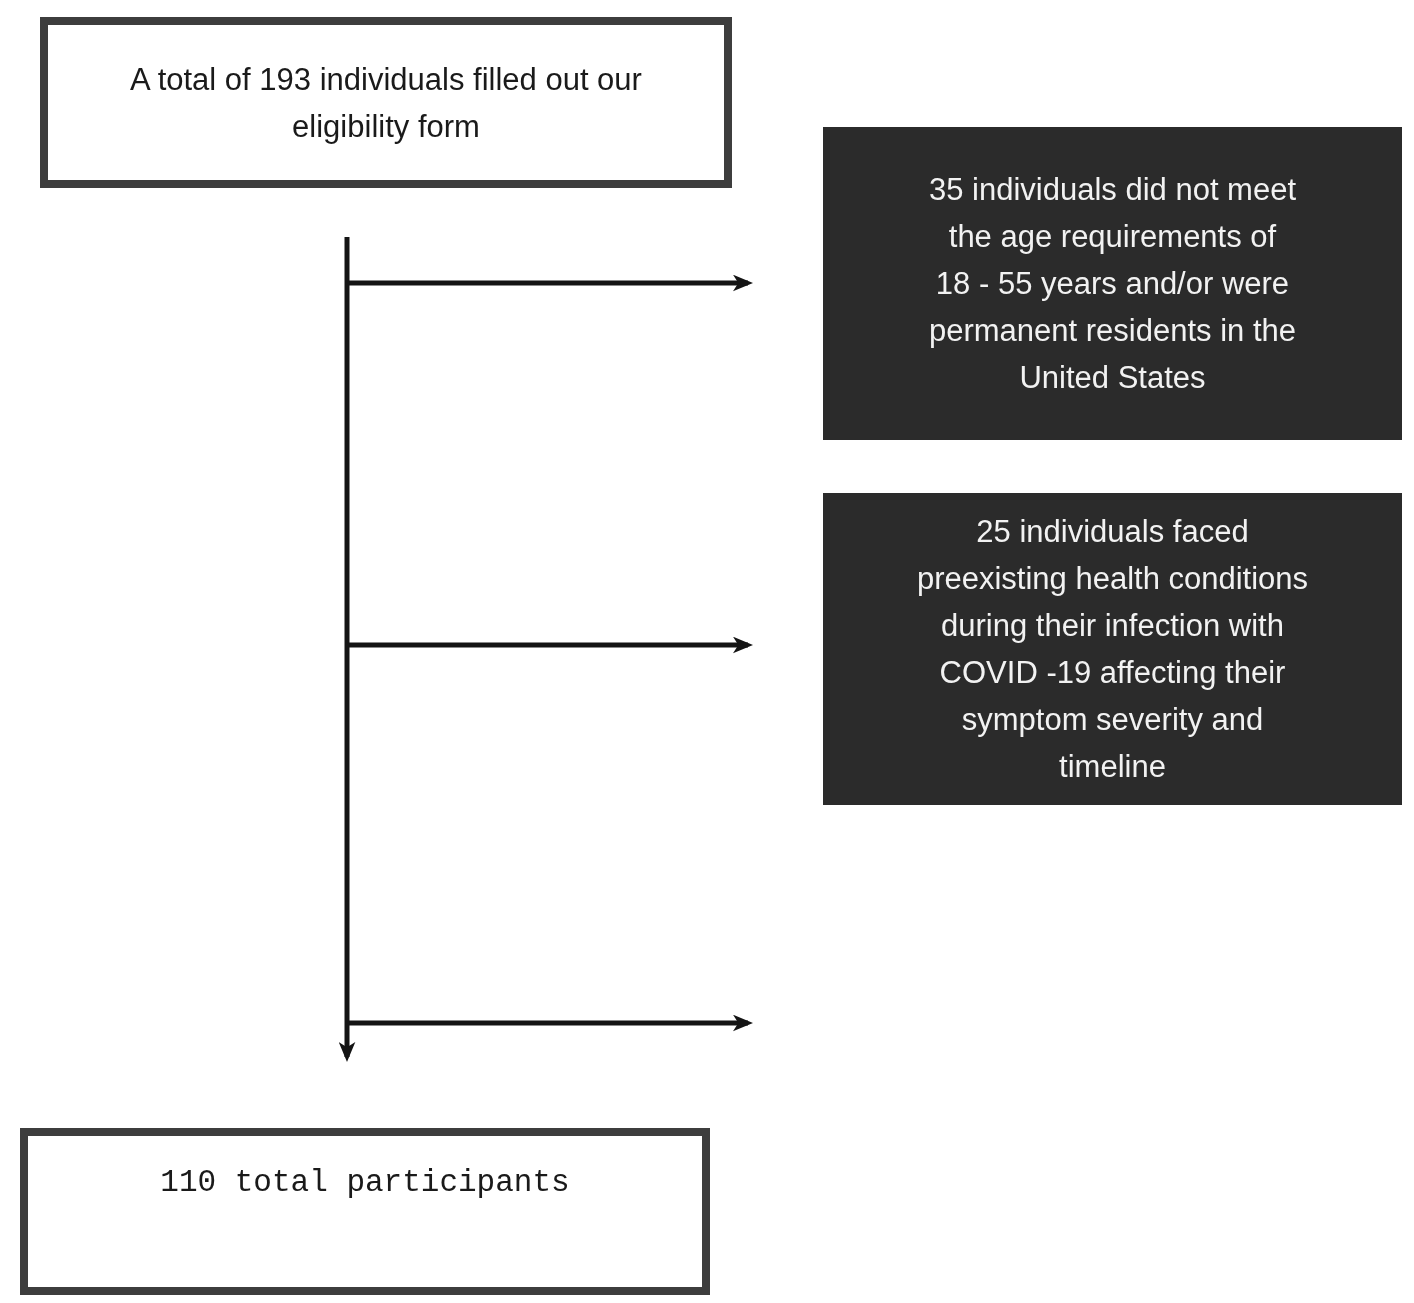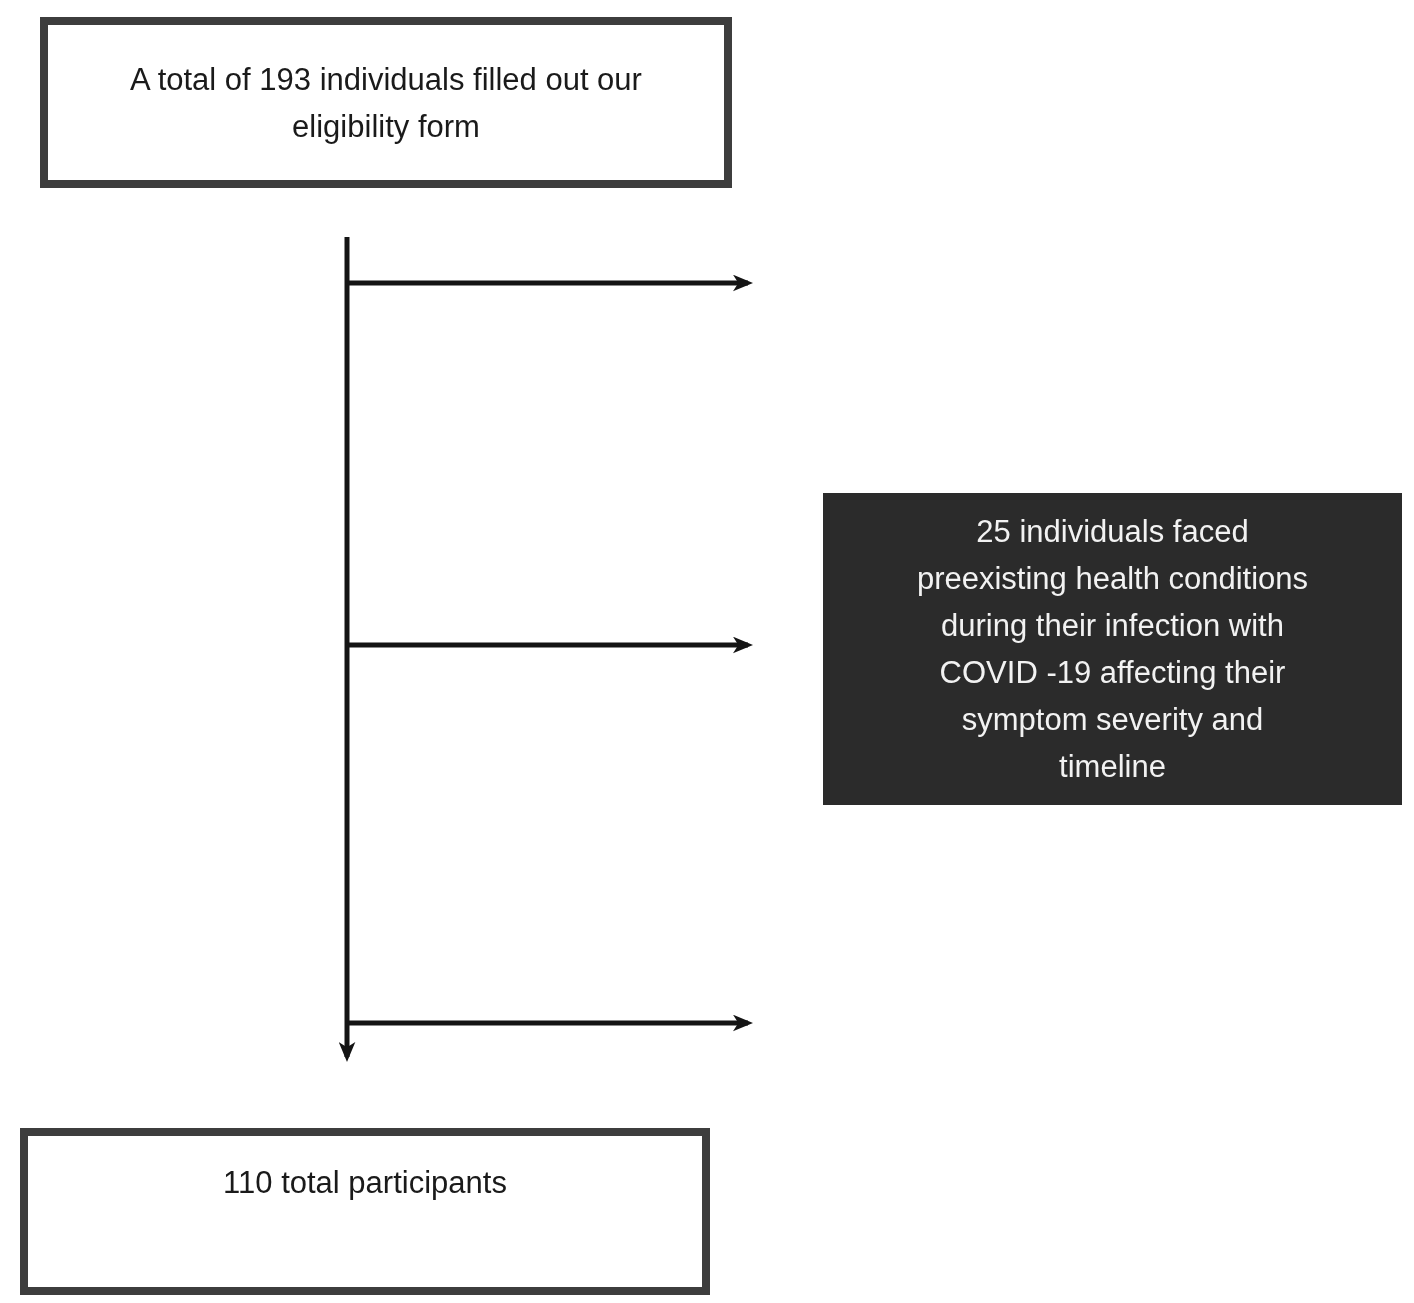--- a/index.html
+++ b/index.html
@@ -59,21 +59,21 @@
     background: var(--dark-box-bg);
     color: var(--dark-box-text);
     left: 823px;
     width: 579px;
   }
   .dark-box .box-text { max-width: 540px; }
 
   #start-box  { left: 20px;  top: 17px;   width: 692px; height: 171px; margin-left: 20px; }
   #start-box .box-text { max-width: 650px; }
 
-  #end-box    { left: 20px;  top: 1128px; width: 690px; height: 167px; padding-bottom: 58px; }
+  #end-box    { left: 20px;  top: 1128px; width: 690px; height: 167px; padding-bottom: 58px; font-family: Liberation Mono, monospace; }
 
   #exclusion-box-1 { top: 127px; height: 313px; }
   #exclusion-box-2 { top: 493px; height: 312px; }
   #exclusion-box-3 { top: 875px; height: 307px; }
 </style>
 </head>
 <body>
 
 <div class="stage">
 
@@ -87,20 +87,27 @@
     <line x1="347" y1="283" x2="748" y2="283" marker-end="url(#arrowhead)"></line>
     <line x1="347" y1="645" x2="748" y2="645" marker-end="url(#arrowhead)"></line>
     <line x1="347" y1="1023" x2="748" y2="1023" marker-end="url(#arrowhead)"></line>
   </svg>
 
   <div class="box light-box" id="start-box">
     <div class="box-text">A total of 193 individuals filled out our
 eligibility form</div>
   </div>
 
+  <div class="box dark-box" id="exclusion-box-1">
+    <div class="box-text">35 individuals did not meet
+the age requirements of
+18 - 55 years and/or were
+permanent residents in the
+United States</div>
+  </div>
 
   <div class="box dark-box" id="exclusion-box-2">
     <div class="box-text">25 individuals faced
 preexisting health conditions
 during their infection with
 COVID -19 affecting their
 symptom severity and
 timeline</div>
   </div>
 

